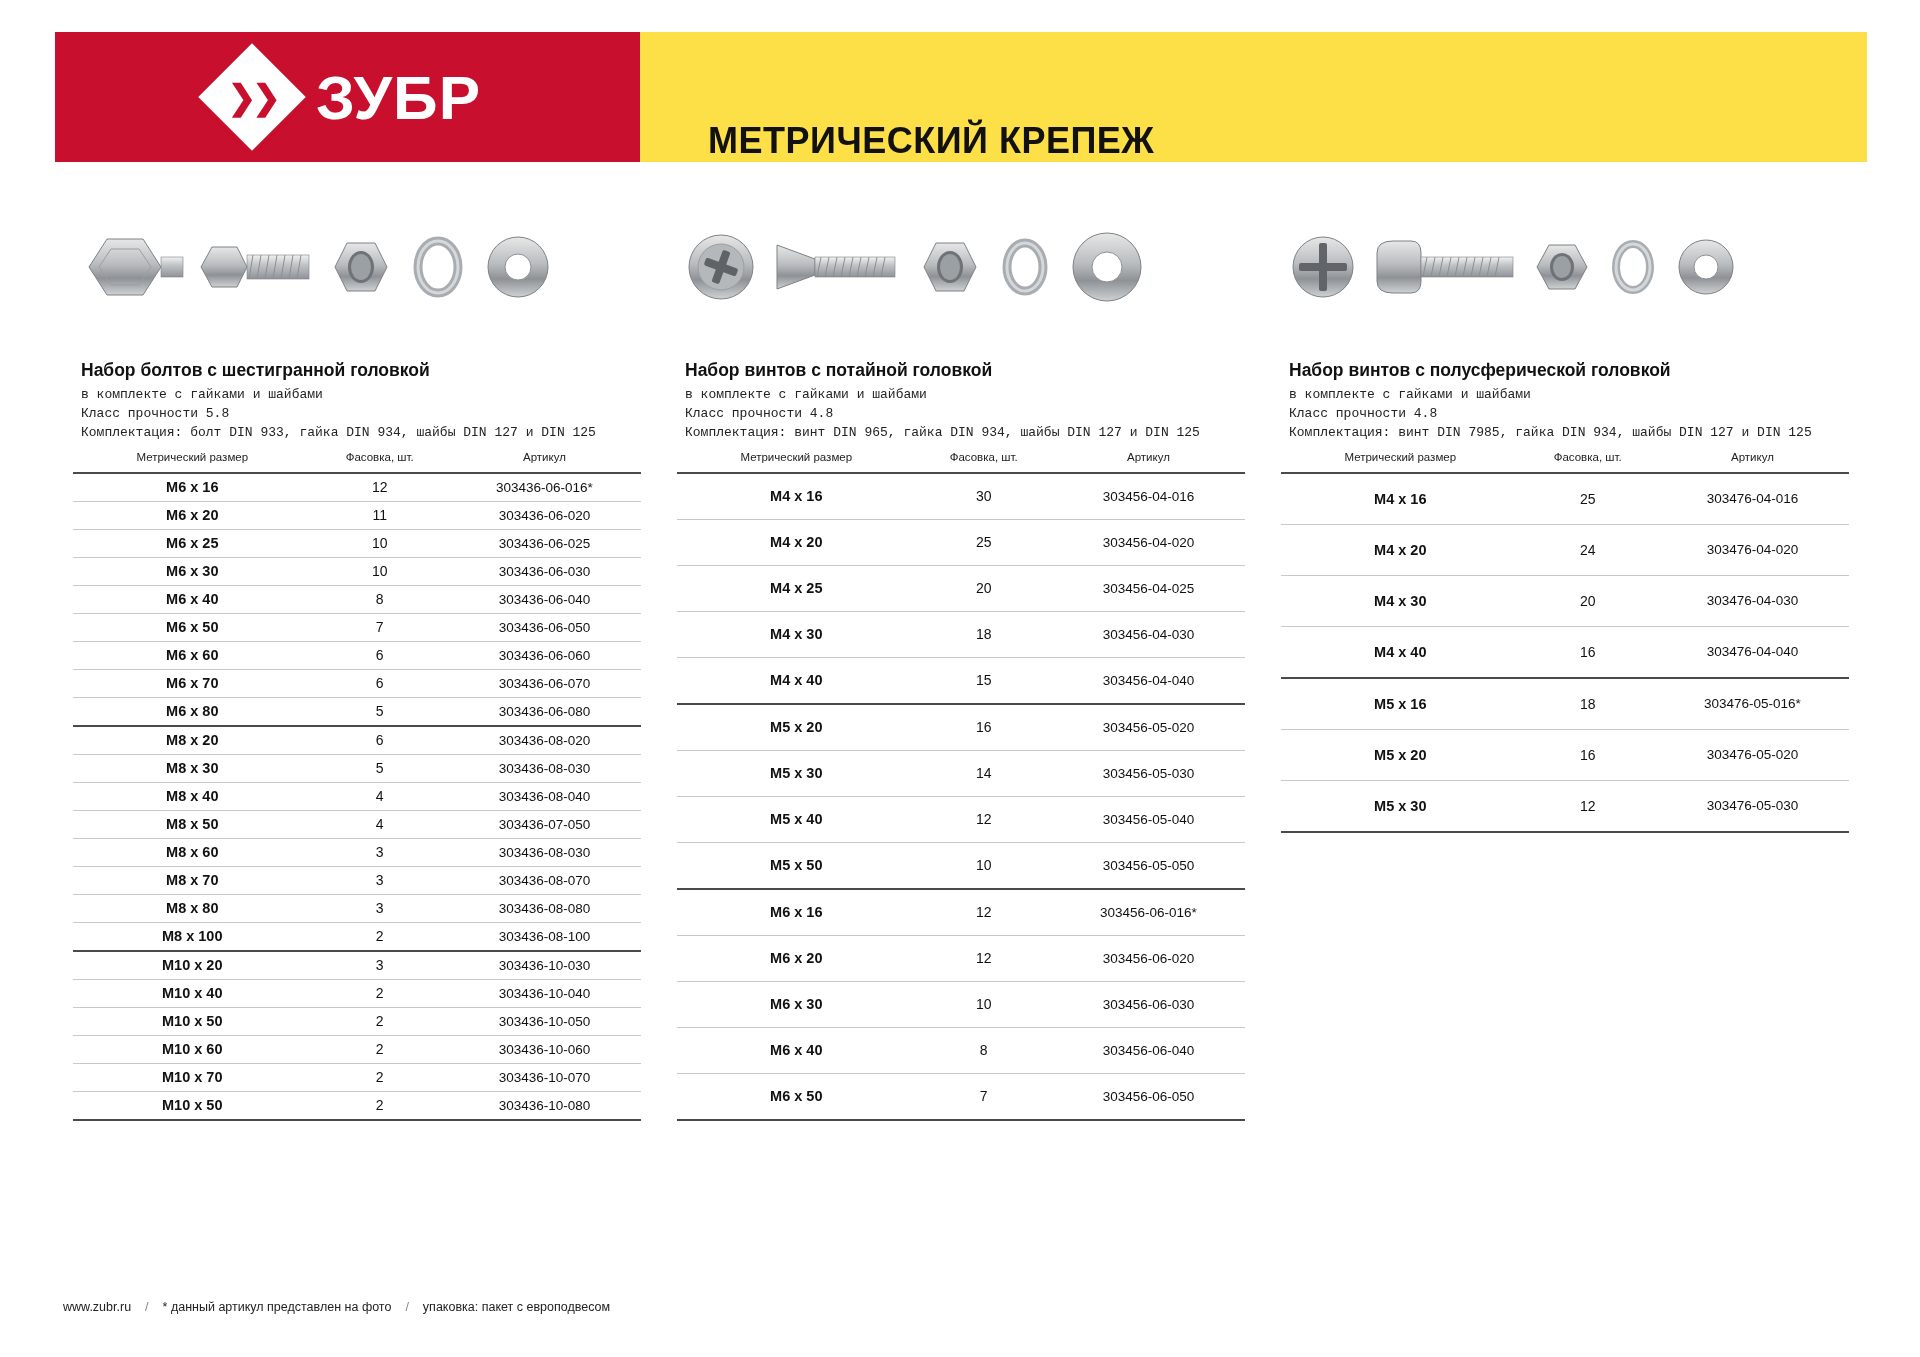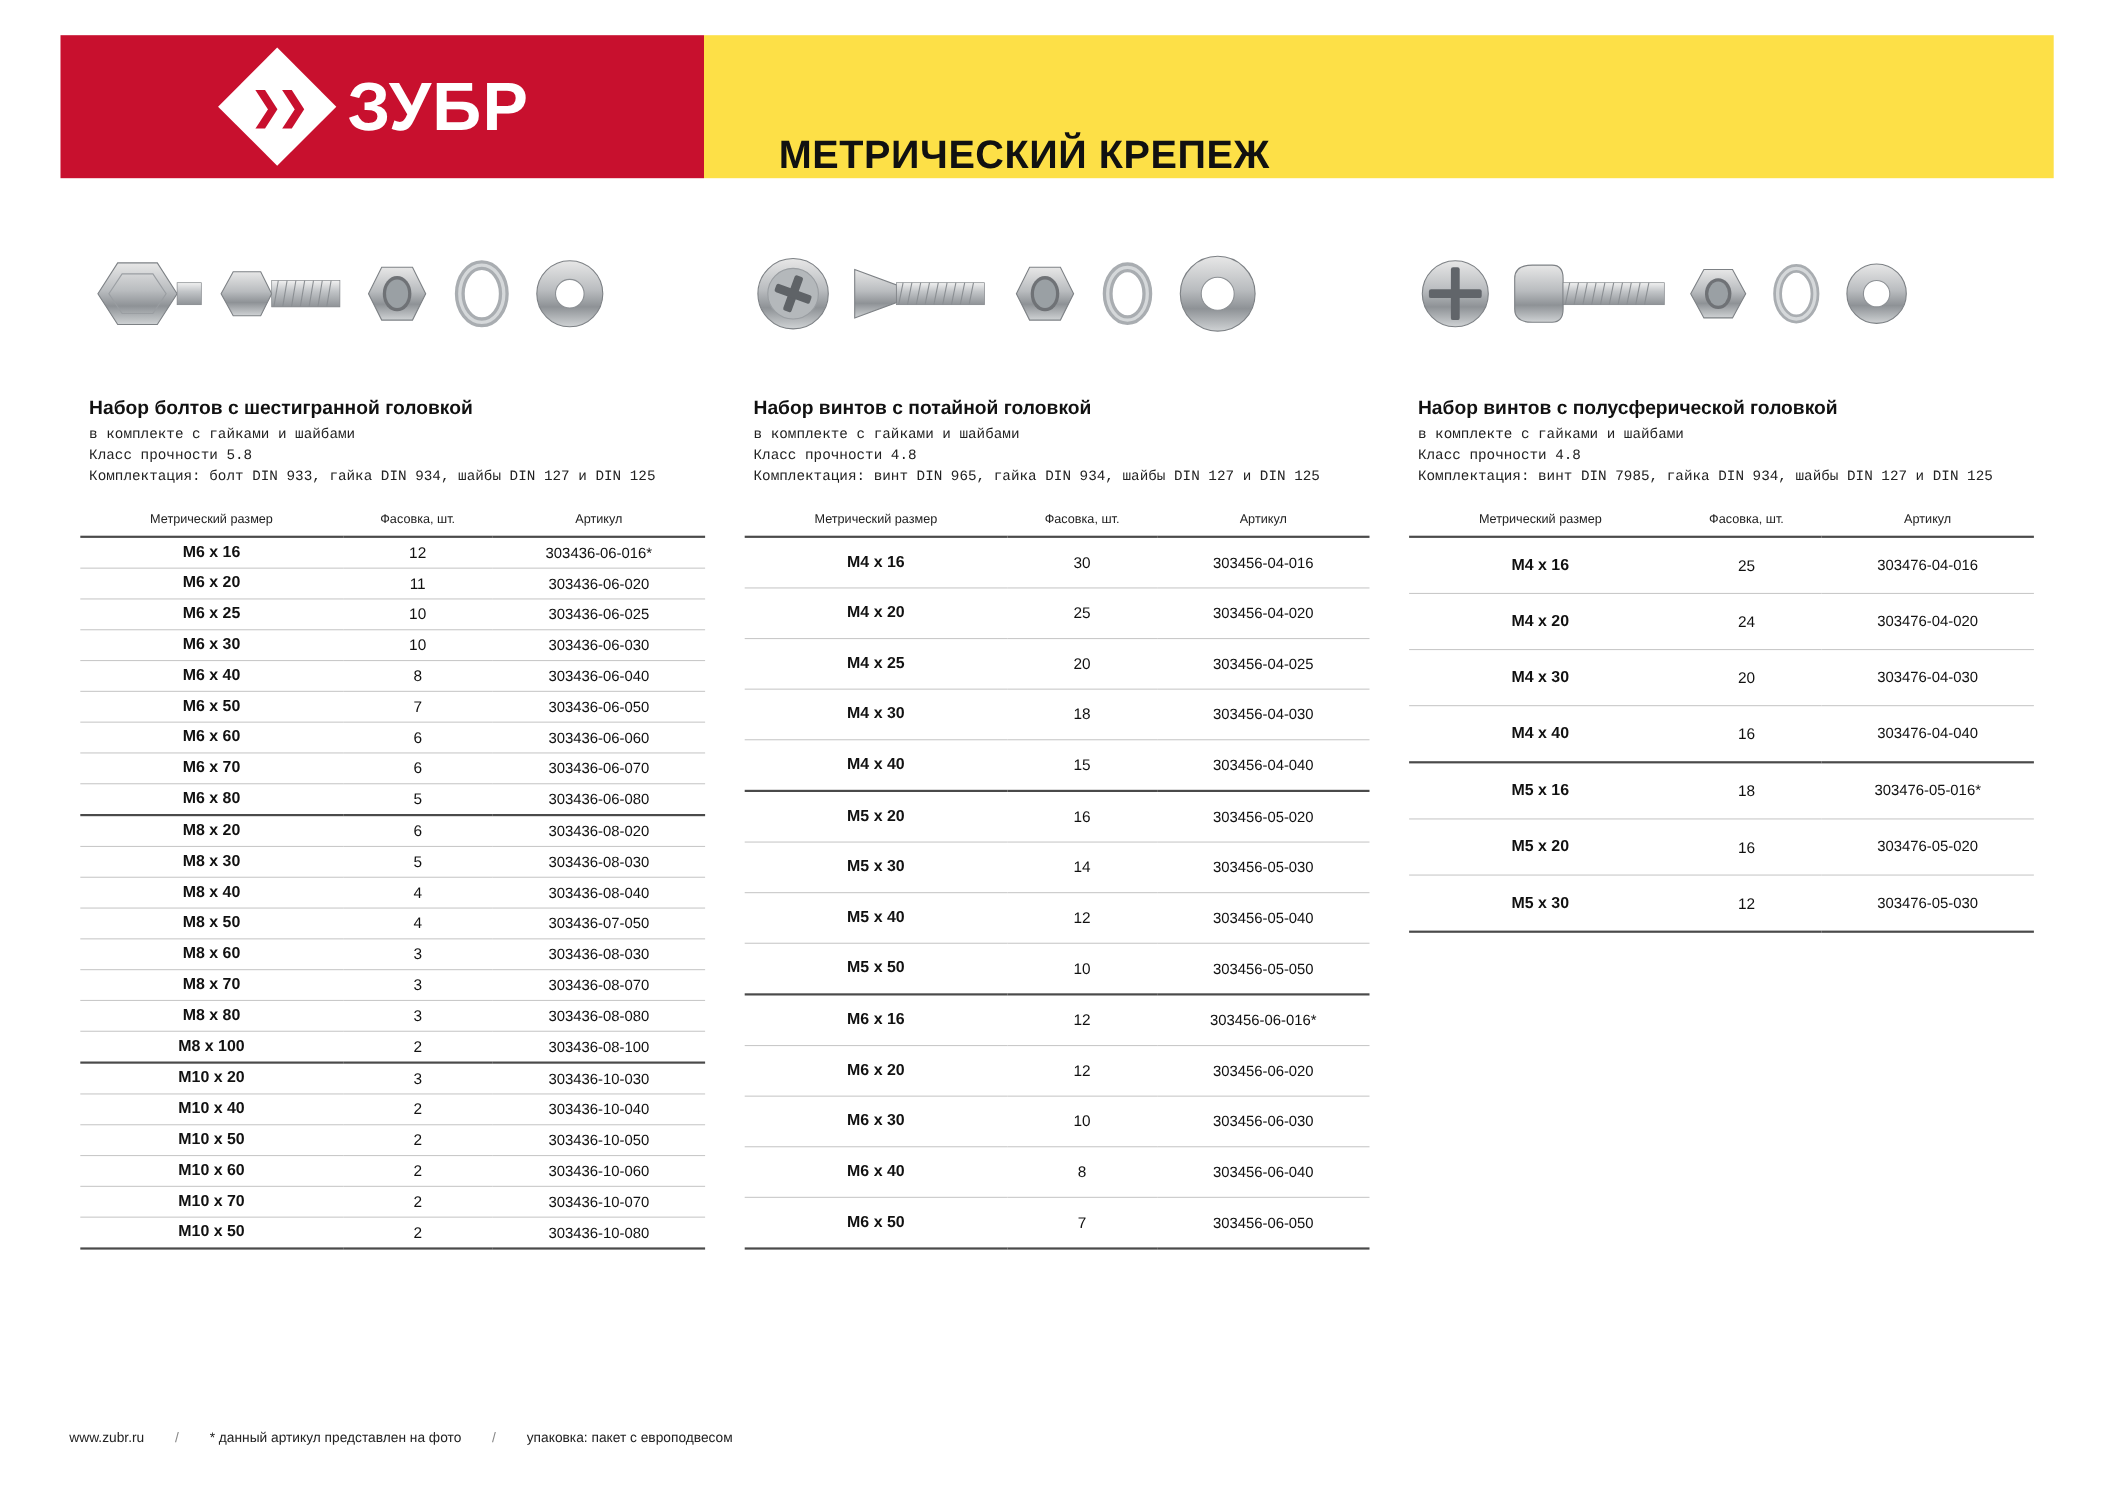--- a/index.html
+++ b/index.html
@@ -122,21 +122,21 @@
     font-size: 13px;
     color: #222;
     line-height: 1.45;
     font-family: Liberation Mono, monospace;
   }
 
   
   table {
     border-collapse: collapse;
     width: 100%;
-    margin-top: 17px;
+    margin-top: 2px;
     table-layout: fixed;
   }
   thead th {
     font-size: 11.5px;
     font-weight: normal;
     color: #222;
     padding: 6px 0 9px 0;
     border-bottom: 2px solid #4a4a4a;
     text-align: center;
   }
@@ -166,21 +166,21 @@
   
   .footer {
     position: absolute;
     left: 8px;
     bottom: 10px;
     width: 1790px;
     font-size: 12.5px;
     color: #222;
     display: flex;
     align-items: center;
-    gap: 28px;
+    gap: 14px;
   }
   .footer .sep { color: #888; }
   .footer .site { }
 </style>
 </head>
 <body>
 
 <div class="page">
 
   <div class="header">

